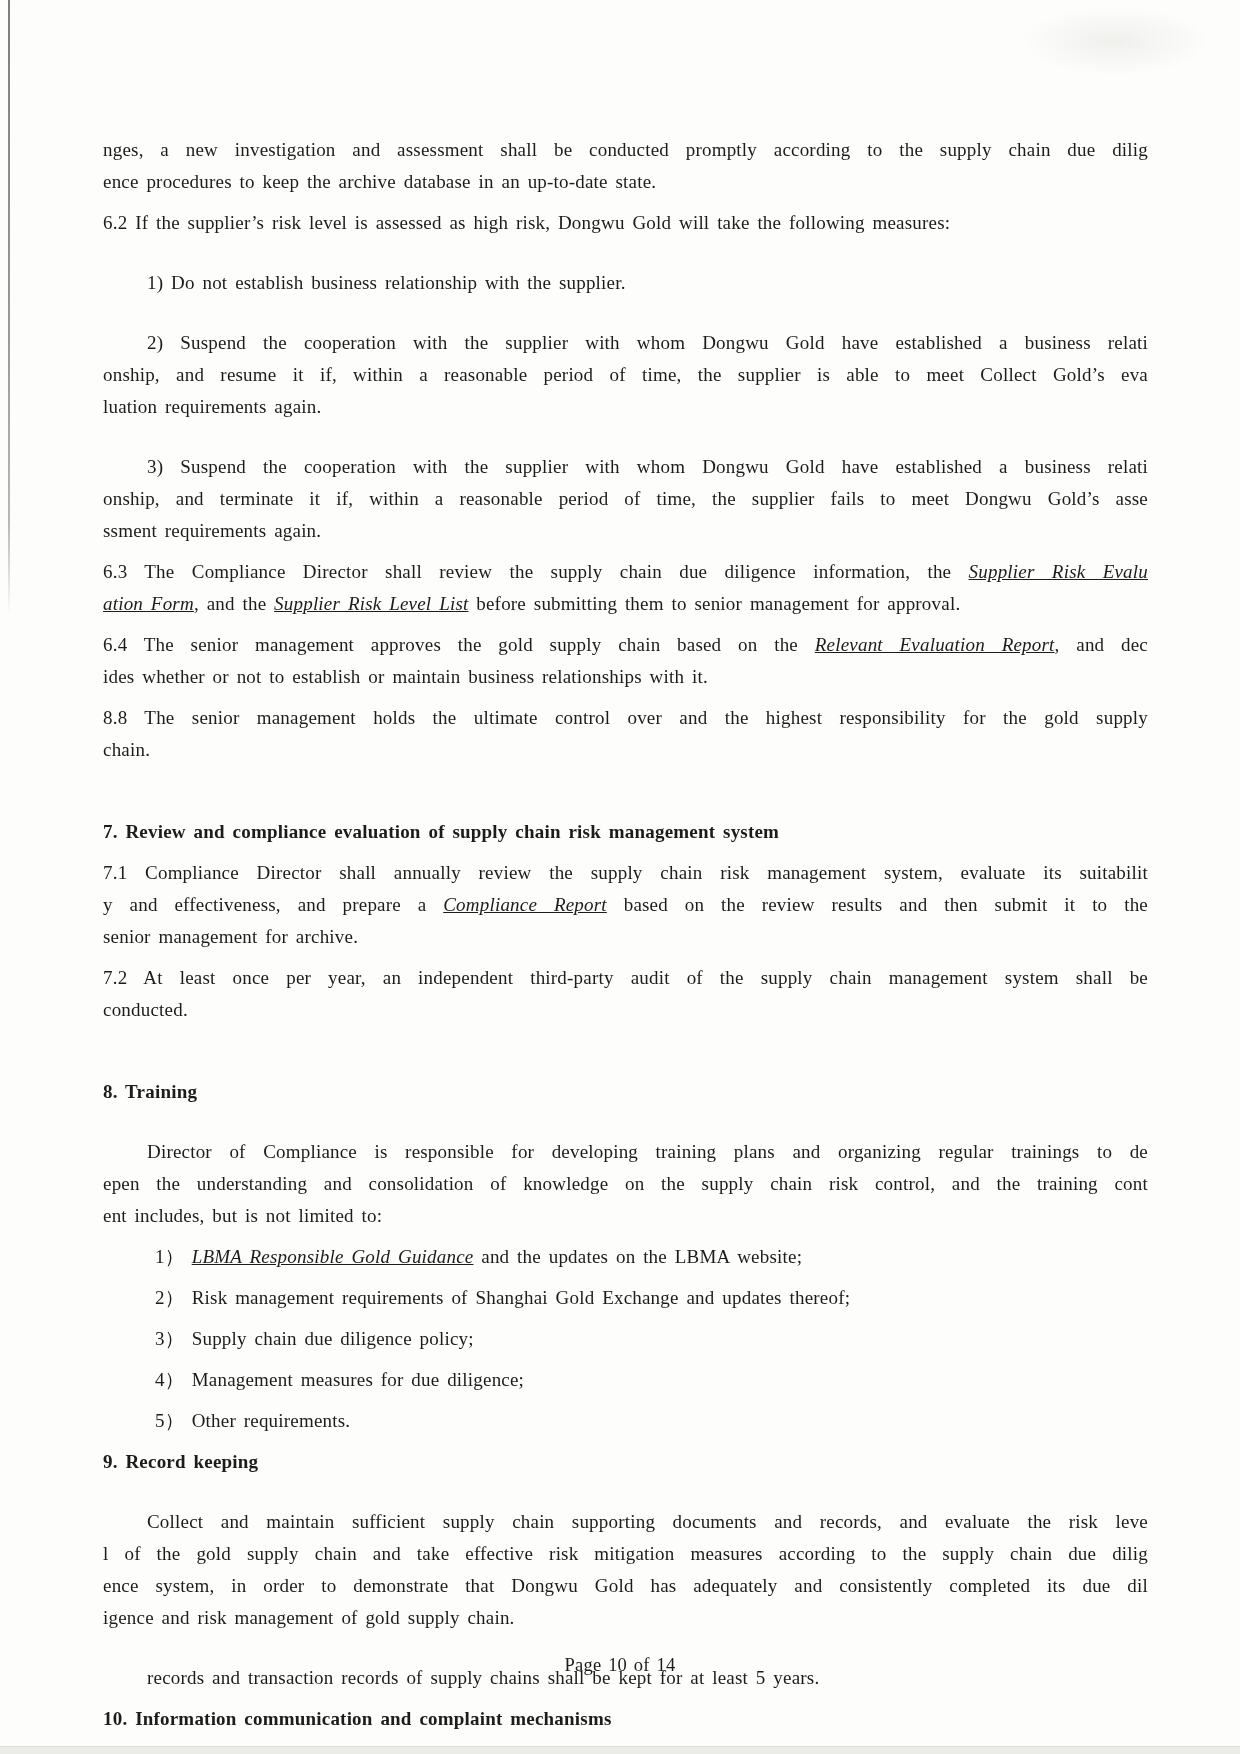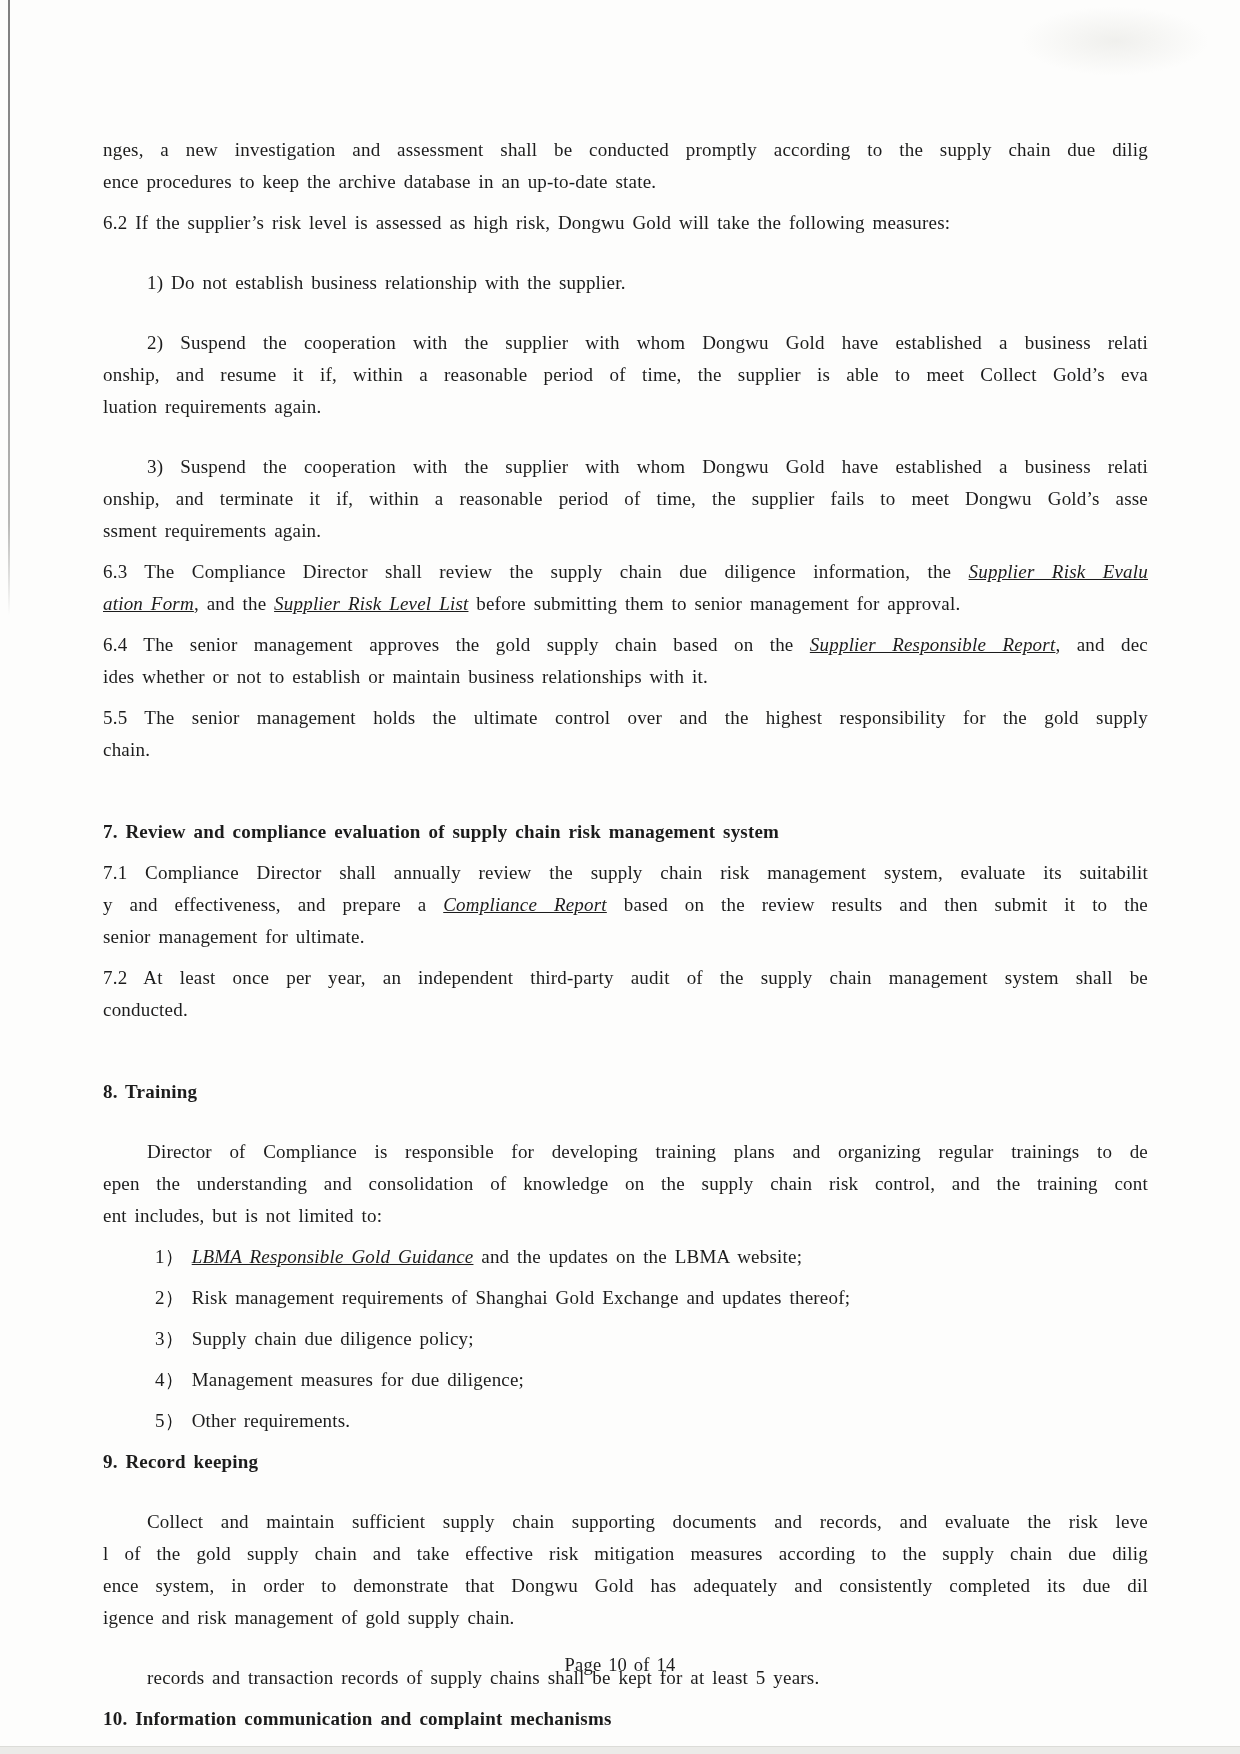--- a/index.html
+++ b/index.html
@@ -96,34 +96,34 @@
       <div class="block paragraph indent">
         <div class="line"><span>3) Suspend the cooperation with the supplier with whom Dongwu Gold have established a business relati</span></div>
         <div class="line"><span>onship, and terminate it if, within a reasonable period of time, the supplier fails to meet Dongwu Gold’s asse</span></div>
         <div class="line last"><span>ssment requirements again.</span></div>
       </div>
       <div class="block paragraph">
         <div class="line"><span>6.3 The Compliance Director shall review the supply chain due diligence information, the </span><span class="italic">Supplier Risk Evalu</span></div>
         <div class="line last"><span class="italic">ation Form</span><span>, and the </span><span class="italic">Supplier Risk Level List</span><span> before submitting them to senior management for approval.</span></div>
       </div>
       <div class="block paragraph">
-        <div class="line"><span>6.4 The senior management approves the gold supply chain based on the </span><span class="italic">Supplier Responsible Report</span><span>, and dec</span></div>
+        <div class="line"><span>6.4 The senior management approves the gold supply chain based on the </span><span class="italic">Relevant Evaluation Report</span><span>, and dec</span></div>
         <div class="line last"><span>ides whether or not to establish or maintain business relationships with it.</span></div>
       </div>
       <div class="block paragraph">
-        <div class="line"><span>5.5 The senior management holds the ultimate control over and the highest responsibility for the gold supply</span></div>
+        <div class="line"><span>8.8 The senior management holds the ultimate control over and the highest responsibility for the gold supply</span></div>
         <div class="line last"><span>chain.</span></div>
       </div>
       <div class="block heading gap-xl">
         <div class="line last"><span>7. Review and compliance evaluation of supply chain risk management system</span></div>
       </div>
       <div class="block paragraph">
         <div class="line"><span>7.1 Compliance Director shall annually review the supply chain risk management system, evaluate its suitabilit</span></div>
         <div class="line"><span>y and effectiveness, and prepare a </span><span class="italic">Compliance Report</span><span> based on the review results and then submit it to the</span></div>
-        <div class="line last"><span>senior management for ultimate.</span></div>
+        <div class="line last"><span>senior management for archive.</span></div>
       </div>
       <div class="block paragraph">
         <div class="line"><span>7.2 At least once per year, an independent third-party audit of the supply chain management system shall be</span></div>
         <div class="line last"><span>conducted.</span></div>
       </div>
       <div class="block heading gap-xl">
         <div class="line last"><span>8. Training</span></div>
       </div>
       <div class="block paragraph indent">
         <div class="line"><span>Director of Compliance is responsible for developing training plans and organizing regular trainings to de</span></div>

